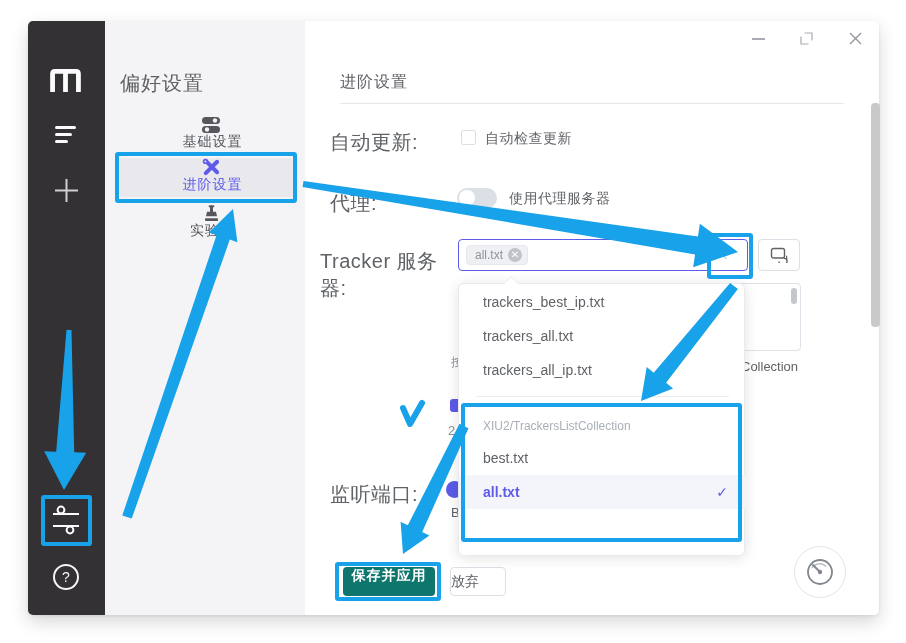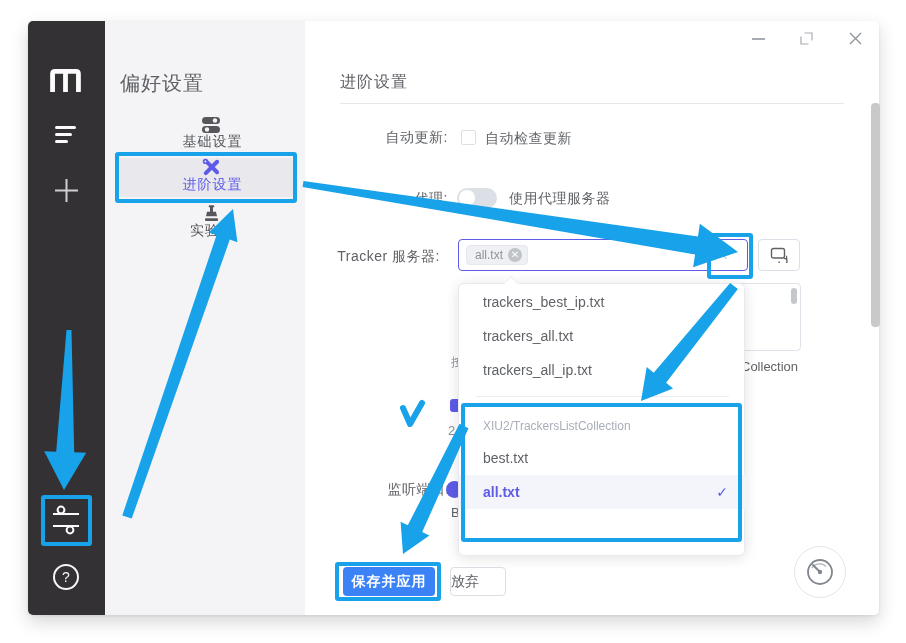--- a/index.html
+++ b/index.html
@@ -23,36 +23,36 @@
 
   
   .pref-title { position:absolute; left:120px; top:70px; font-size:20px; color:#5f6166; z-index:2; letter-spacing:1px; }
   .menu-item { position:absolute; left:119px; width:174px; height:39px; display:flex; align-items:center; z-index:2; border-radius:4px;flex-direction:column; }
   .menu-item .mi-label { font-size:14px; color:#53565c; margin-left:13px; letter-spacing:1px; }
   .menu-item.active { background:#e8e8ed; }
   .menu-item.active .mi-label { color:#5d5be8; }
   .mi-icon { width:19px; margin-left:10px; display:flex; justify-content:center; }
 
   
-  .row-label { position:absolute; font-size:14px; color:#5f6266; text-align:right; z-index:2; letter-spacing:0.5px; }
+  .row-label { position:absolute; font-size:20px; color:#5f6266; text-align:left; z-index:2; letter-spacing:0.5px; }
   .side-text { font-size:14px; color:#5f6266; position:absolute; z-index:2; letter-spacing:0.5px; }
   .divider { position:absolute; height:1px; background:#e7e7e7; z-index:2; }
 
   .checkbox { position:absolute; width:15px; height:15px; background:#fff; border:1px solid #dcdfe6; border-radius:2px; z-index:2; }
   .toggle { position:absolute; width:40px; height:20px; background:#dcdfe6; border-radius:10px; z-index:2; }
   .toggle .knob { position:absolute; left:2px; top:2px; width:16px; height:16px; background:#fff; border-radius:50%; }
 
   .select-box { position:absolute; left:458px; top:239px; width:290px; height:32px; background:#fff; border:1px solid #5d5be8; border-radius:4px; z-index:2; display:flex; align-items:center; }
   .tag { display:inline-flex; align-items:center; margin-left:7px; height:20px; padding:0 5px 0 8px; background:#eef0f4; border:1px solid #e6e8ec; border-radius:4px; }
   .tag .tag-text { font-size:12px; color:#909399; }
   .tag .tag-close { margin-left:5px; width:14px; height:14px; background:#bfc3ca; color:#fff; border-radius:50%; font-size:10px; line-height:14px; text-align:center; }
   .chevron-up { position:absolute; right:22px; top:14px; width:9px; height:9px; border-left:1.6px solid #b9bdc5; border-top:1.6px solid #b9bdc5; transform:rotate(45deg); }
 
   .btn-plain { position:absolute; background:#fff; border:1px solid #dcdfe6; border-radius:4px; z-index:2; display:flex; align-items:center; }
-  .btn-primary { position:absolute; background:#3b82f6; border-radius:4px; z-index:2; display:flex; align-items:center; justify-content:center; color:#fff; font-weight:bold; font-size:14px; letter-spacing:1px; }
+  .btn-primary { position:absolute; background:#0f766e; border-radius:4px; z-index:2; display:flex; align-items:flex-start; justify-content:center; color:#fff; font-weight:bold; font-size:14px; letter-spacing:1px; }
 
   
   .dropdown { position:absolute; left:458px; top:283px; width:287px; height:273px; background:#fff; border:1px solid #e8eaf0; border-radius:6px; box-shadow:0 2px 14px rgba(0,0,0,.12); z-index:5; }
   .dropdown .caret { position:absolute; left:47px; top:-6px; width:10px; height:10px; background:#fff; border-left:1px solid #ebeef5; border-top:1px solid #ebeef5; transform:rotate(45deg); }
   .dd-item { position:absolute; left:0; width:287px; height:34px; line-height:34px; padding-left:24px; font-size:14px; color:#5f6266; }
   .dd-item.selected { background:#f4f4fb; color:#5d5be8; font-weight:bold; }
   .dd-group { position:absolute; left:24px; font-size:12px; color:#a9afb8; }
   .dd-check { position:absolute; right:18px; top:0; color:#5d5be8; font-weight:bold; font-size:14px; }
   .dd-divider { position:absolute; left:17px; width:253px; height:1px; background:#ededed; }
 

